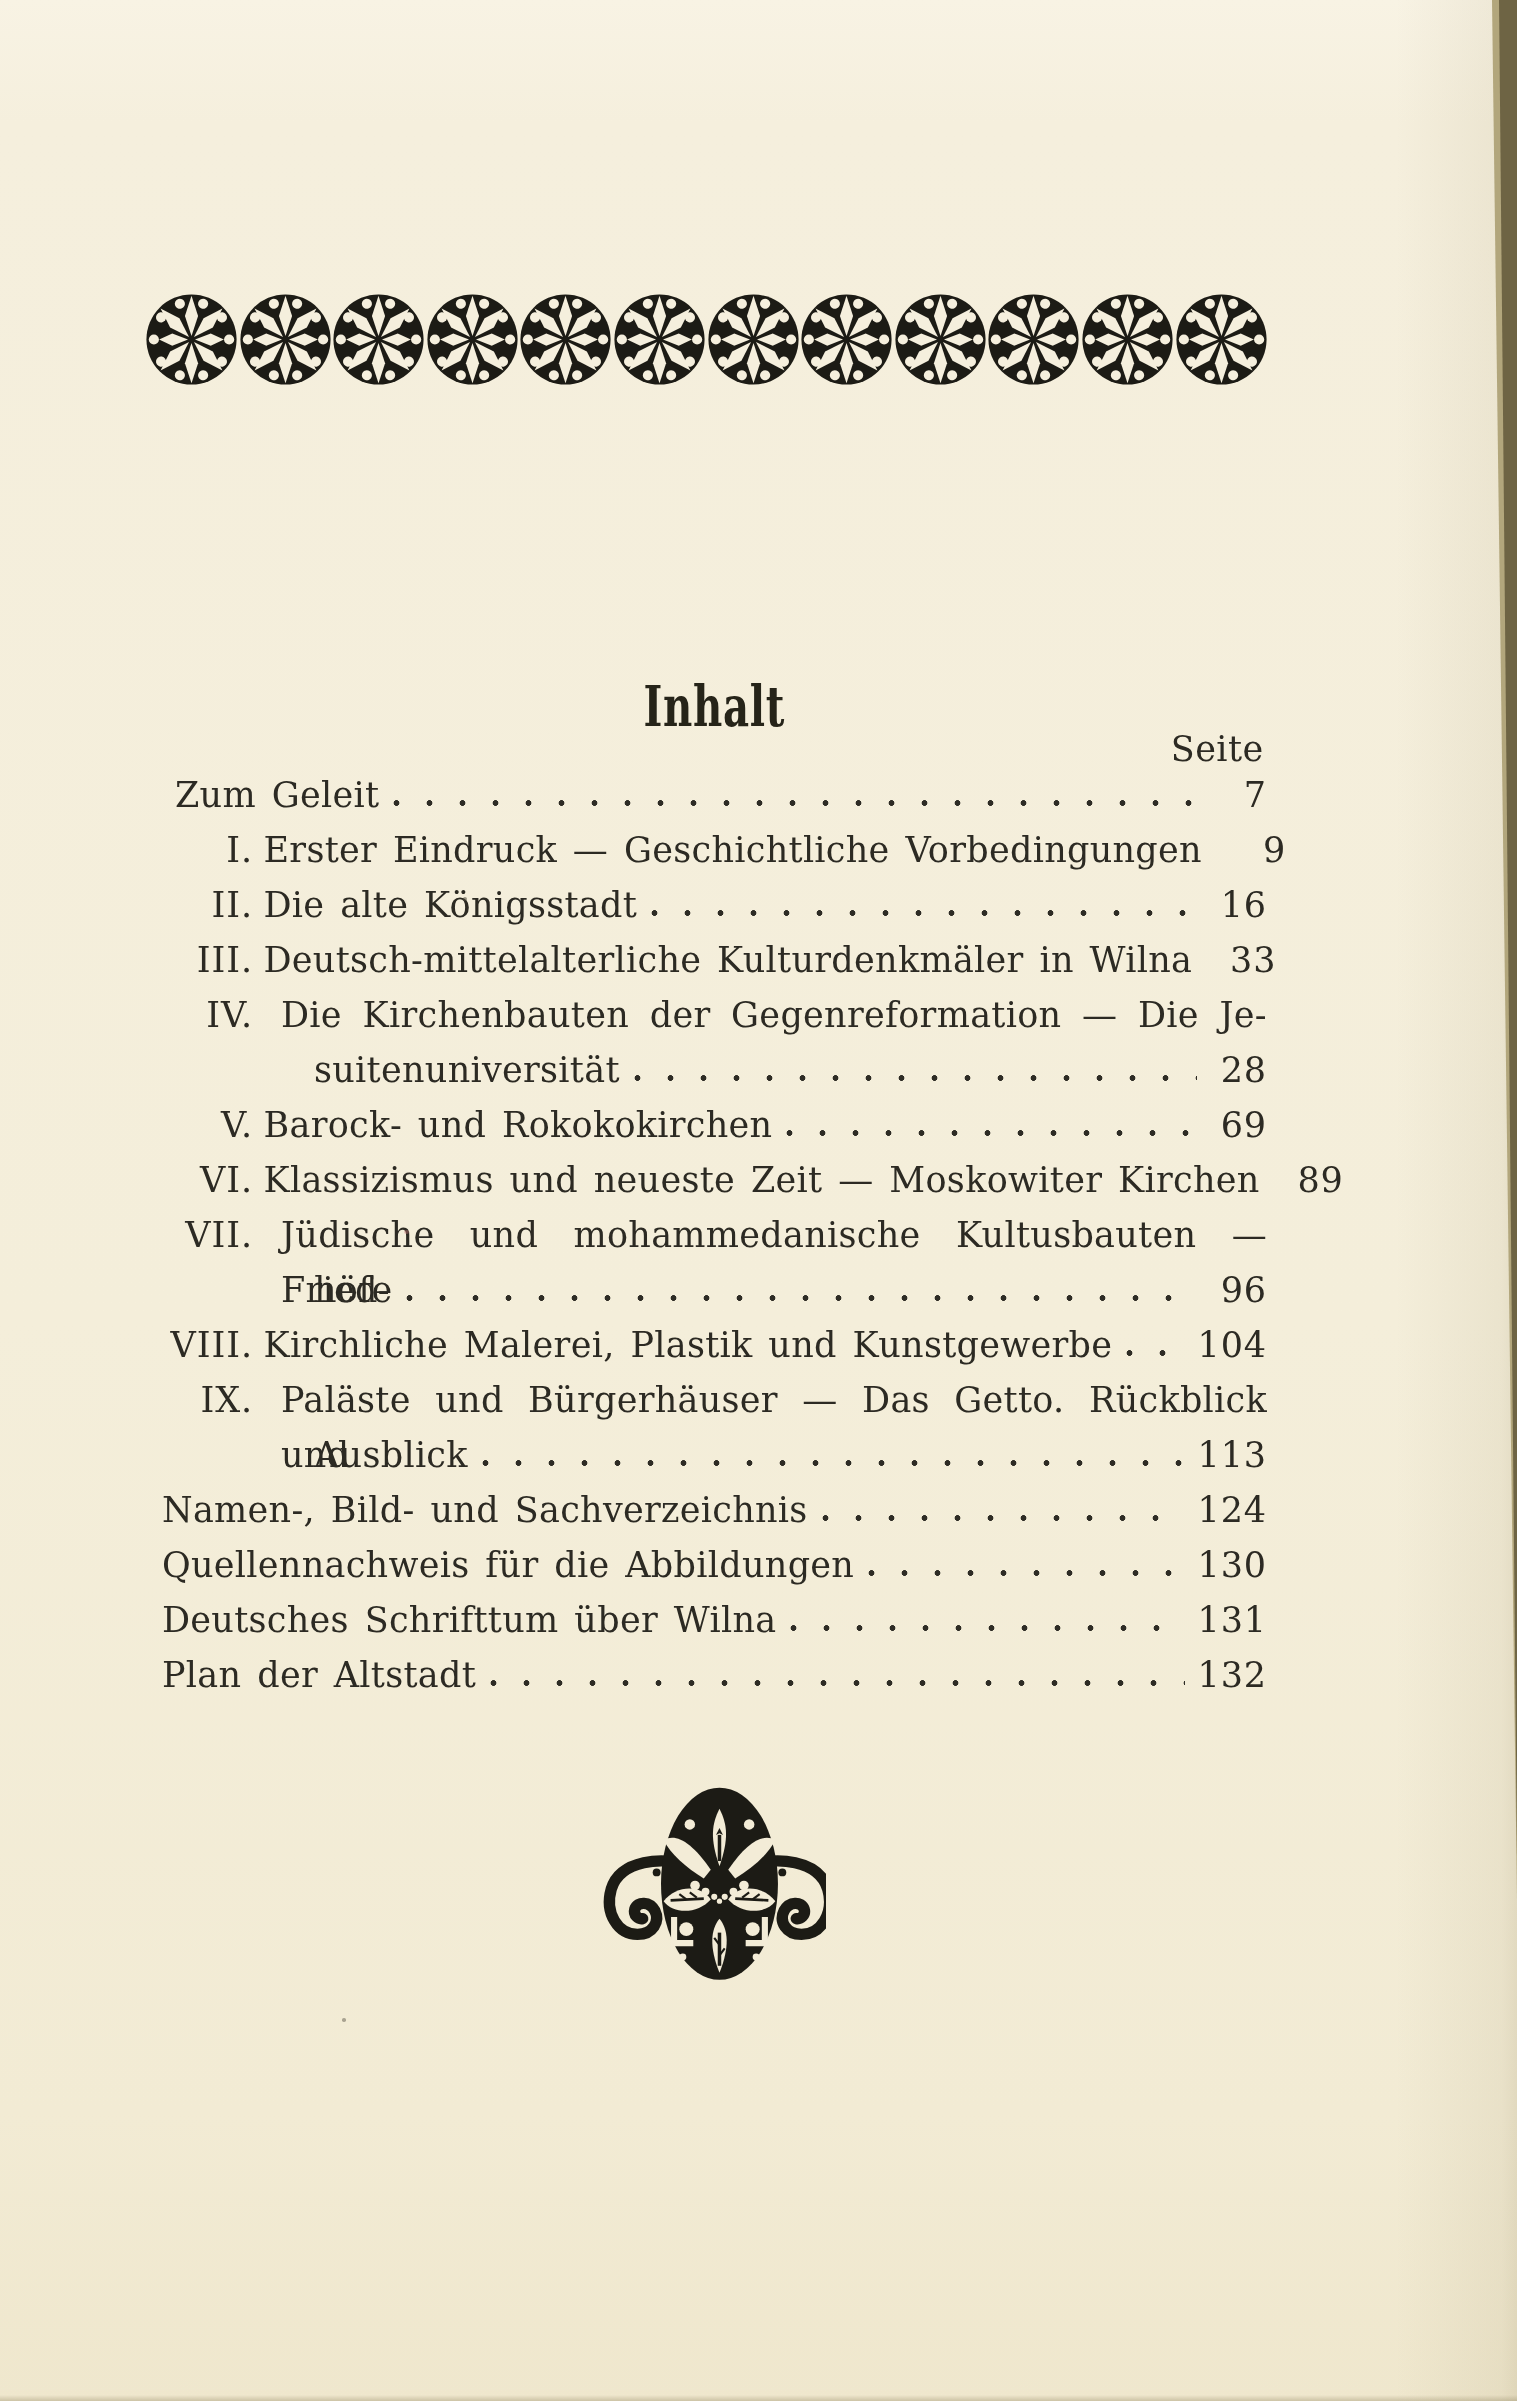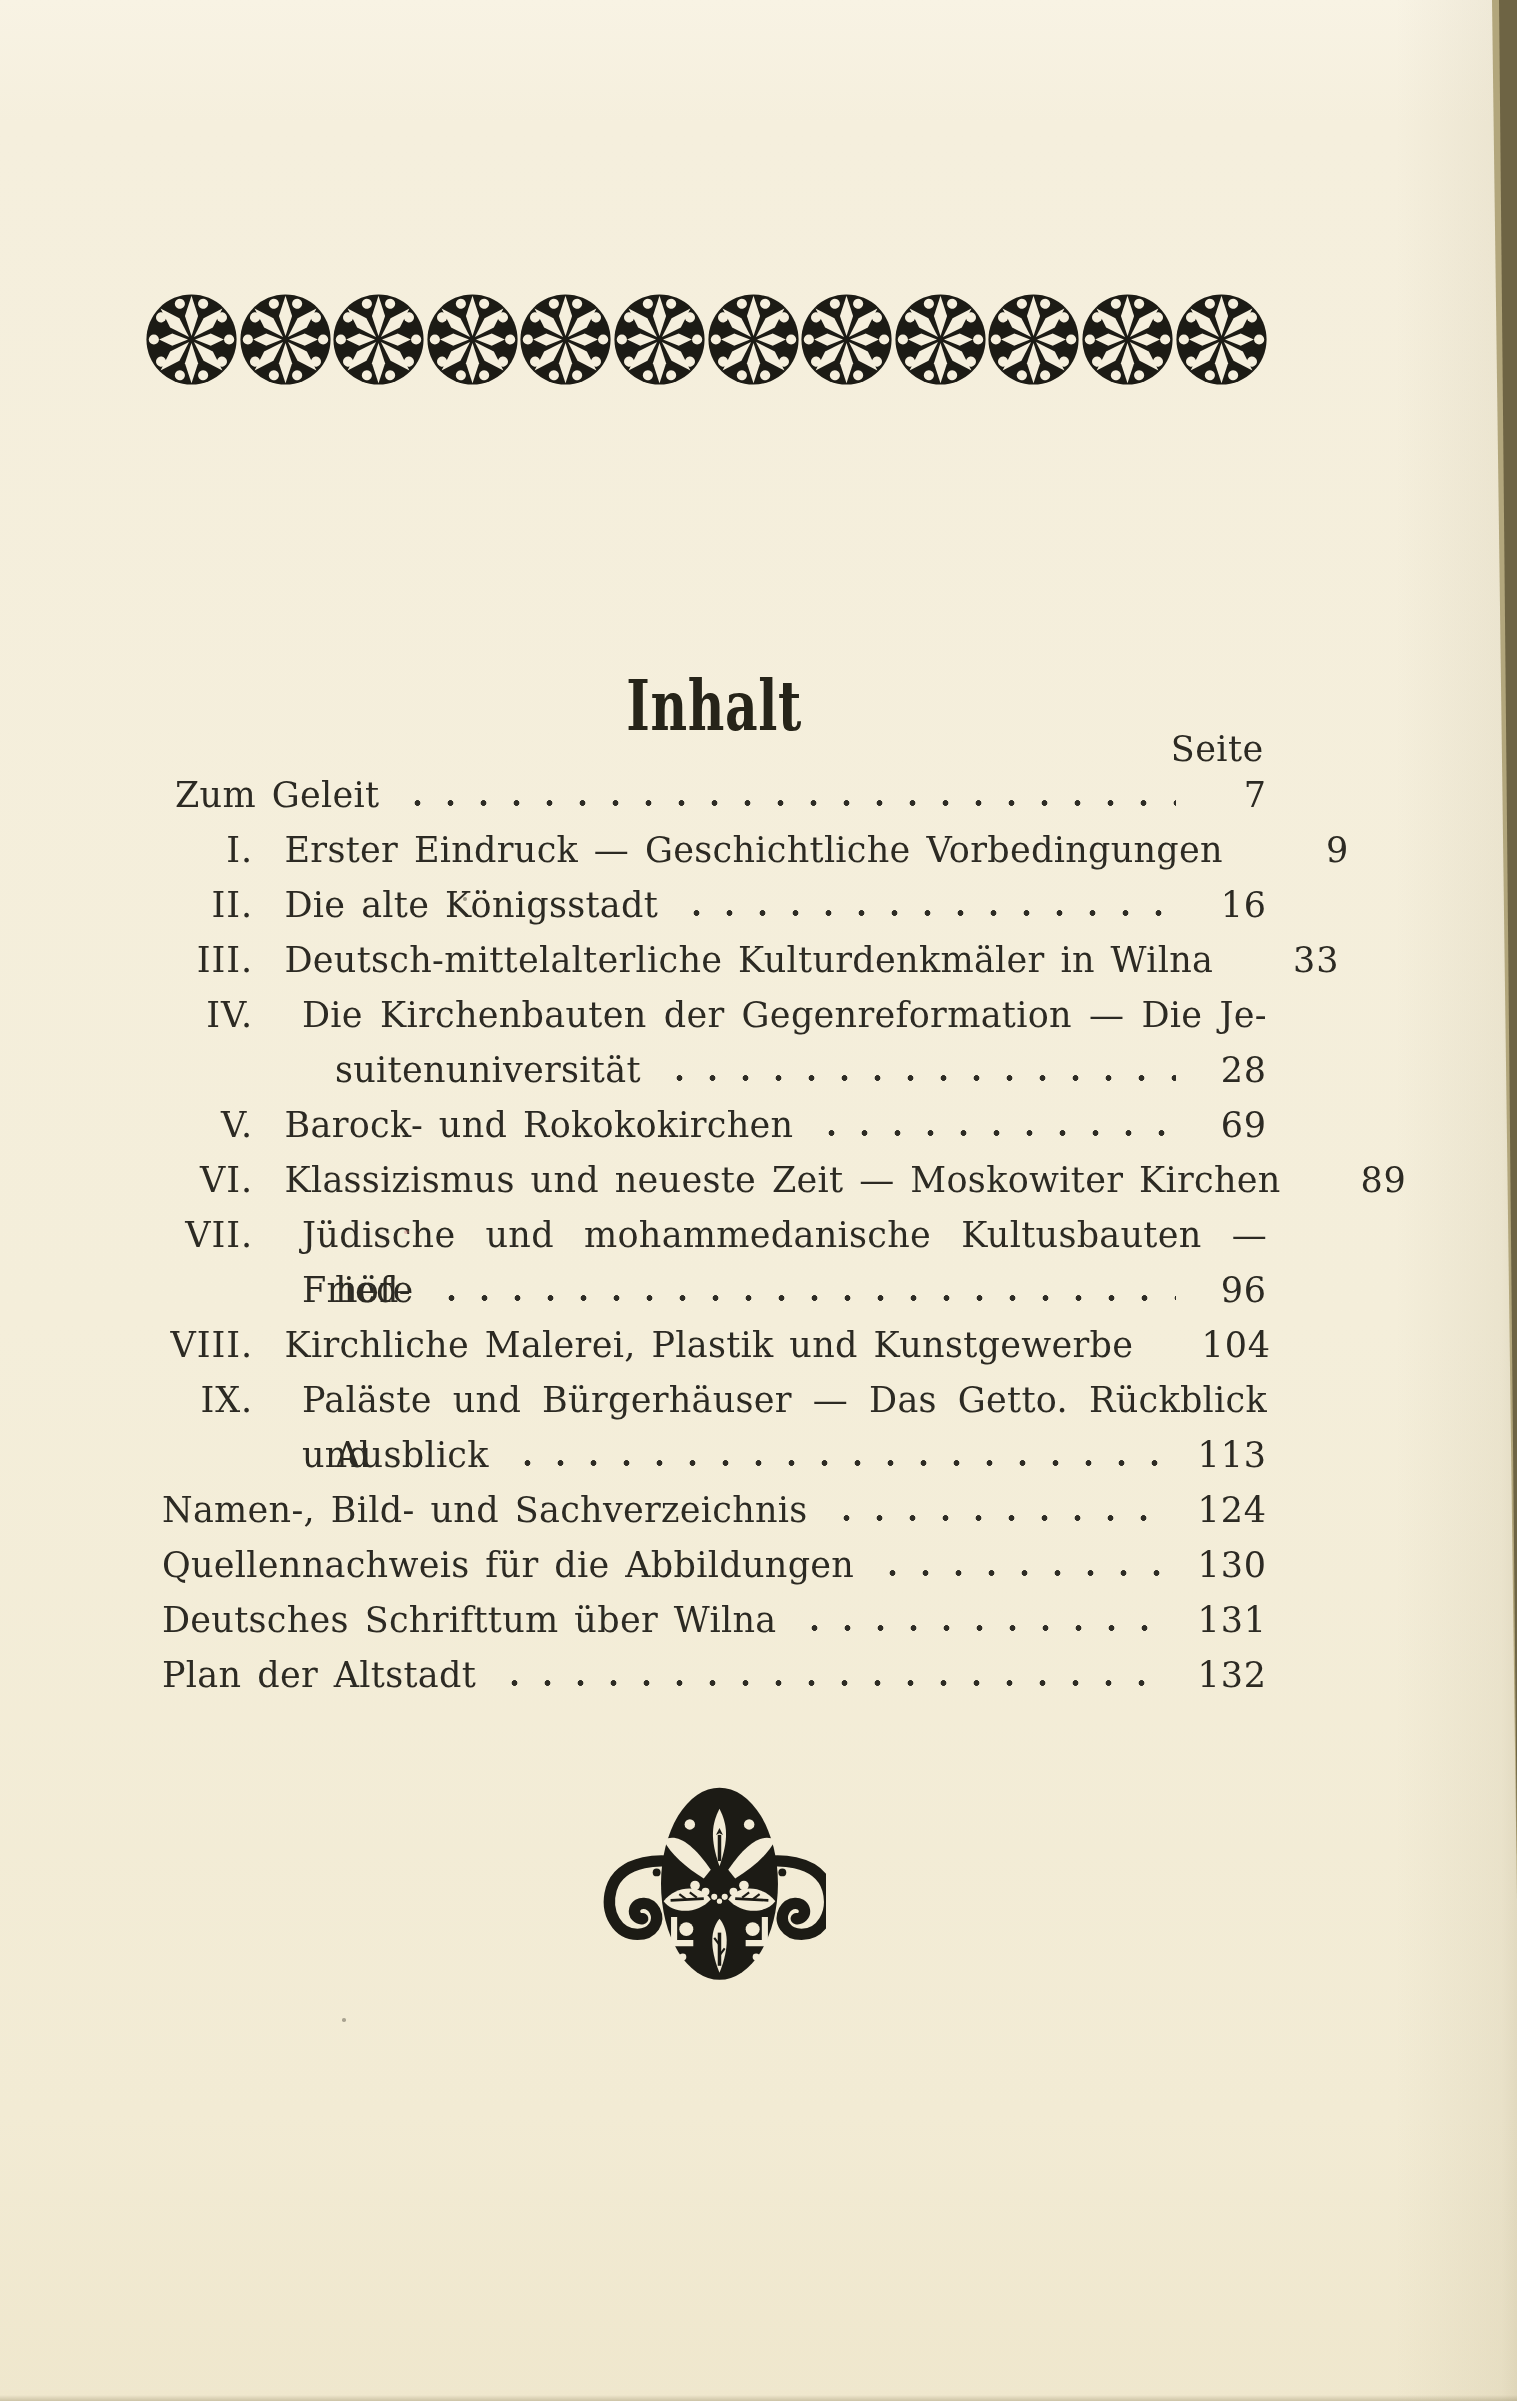--- a/index.html
+++ b/index.html
@@ -20,30 +20,30 @@
   .edge-bottom{position:absolute;left:0;bottom:0;width:100%;height:6.1px;
     background:linear-gradient(180deg,rgba(140,128,92,0) 0,rgba(140,128,92,.35) 100%);}
 
   
   .band{position:absolute;left:146px;top:294px;width:1119px;height:91px;
     display:flex;gap:2.6px;}
   .band svg{width:91px;height:91px;flex:none;}
 
   
   .title{position:absolute;left:162px;top:673px;width:1105px;
-    text-align:center;font-size:70px;line-height:66px;font-weight:bold;
+    text-align:center;font-size:56px;line-height:66px;font-weight:bold;
     color:#262419;}
   .title span{display:inline-block;transform:scaleX(.72);transform-origin:50% 50%;
     letter-spacing:0.9px;}
 
   
   .toc{position:absolute;left:162px;top:730px;width:1105px;color:#2c2a23;}
   .seite{height:38px;line-height:38px;font-size:35px;text-align:right;
     padding-right:3.5px;letter-spacing:0.4px;}
-  .row{display:flex;height:55px;line-height:55px;font-size:35px;gap:21px;}
+  .row{display:flex;height:55px;line-height:55px;font-size:35px;}
   .num{width:91px;text-align:right;flex:none;letter-spacing:0.9px;}
   .txt{flex:none;margin-left:10.5px;word-spacing:4.4px;letter-spacing:0.3px;white-space:nowrap;}
   .plain .txt{margin-left:0;}
   .pad .txt{margin-left:13px;}
   .txtj{flex:1 1 auto;margin-left:28px;text-align:justify;text-align-last:justify;
     word-spacing:3.5px;letter-spacing:0.3px;}
   .indent{width:152px;flex:none;}
   .cont .txt{margin-left:0;}
   .dots{flex:1 1 auto;margin:0 12.2px 0 14px;
     background-image:radial-gradient(circle at 3.5px 35px,#2e2c25 2.6px,rgba(0,0,0,0) 3.2px);

